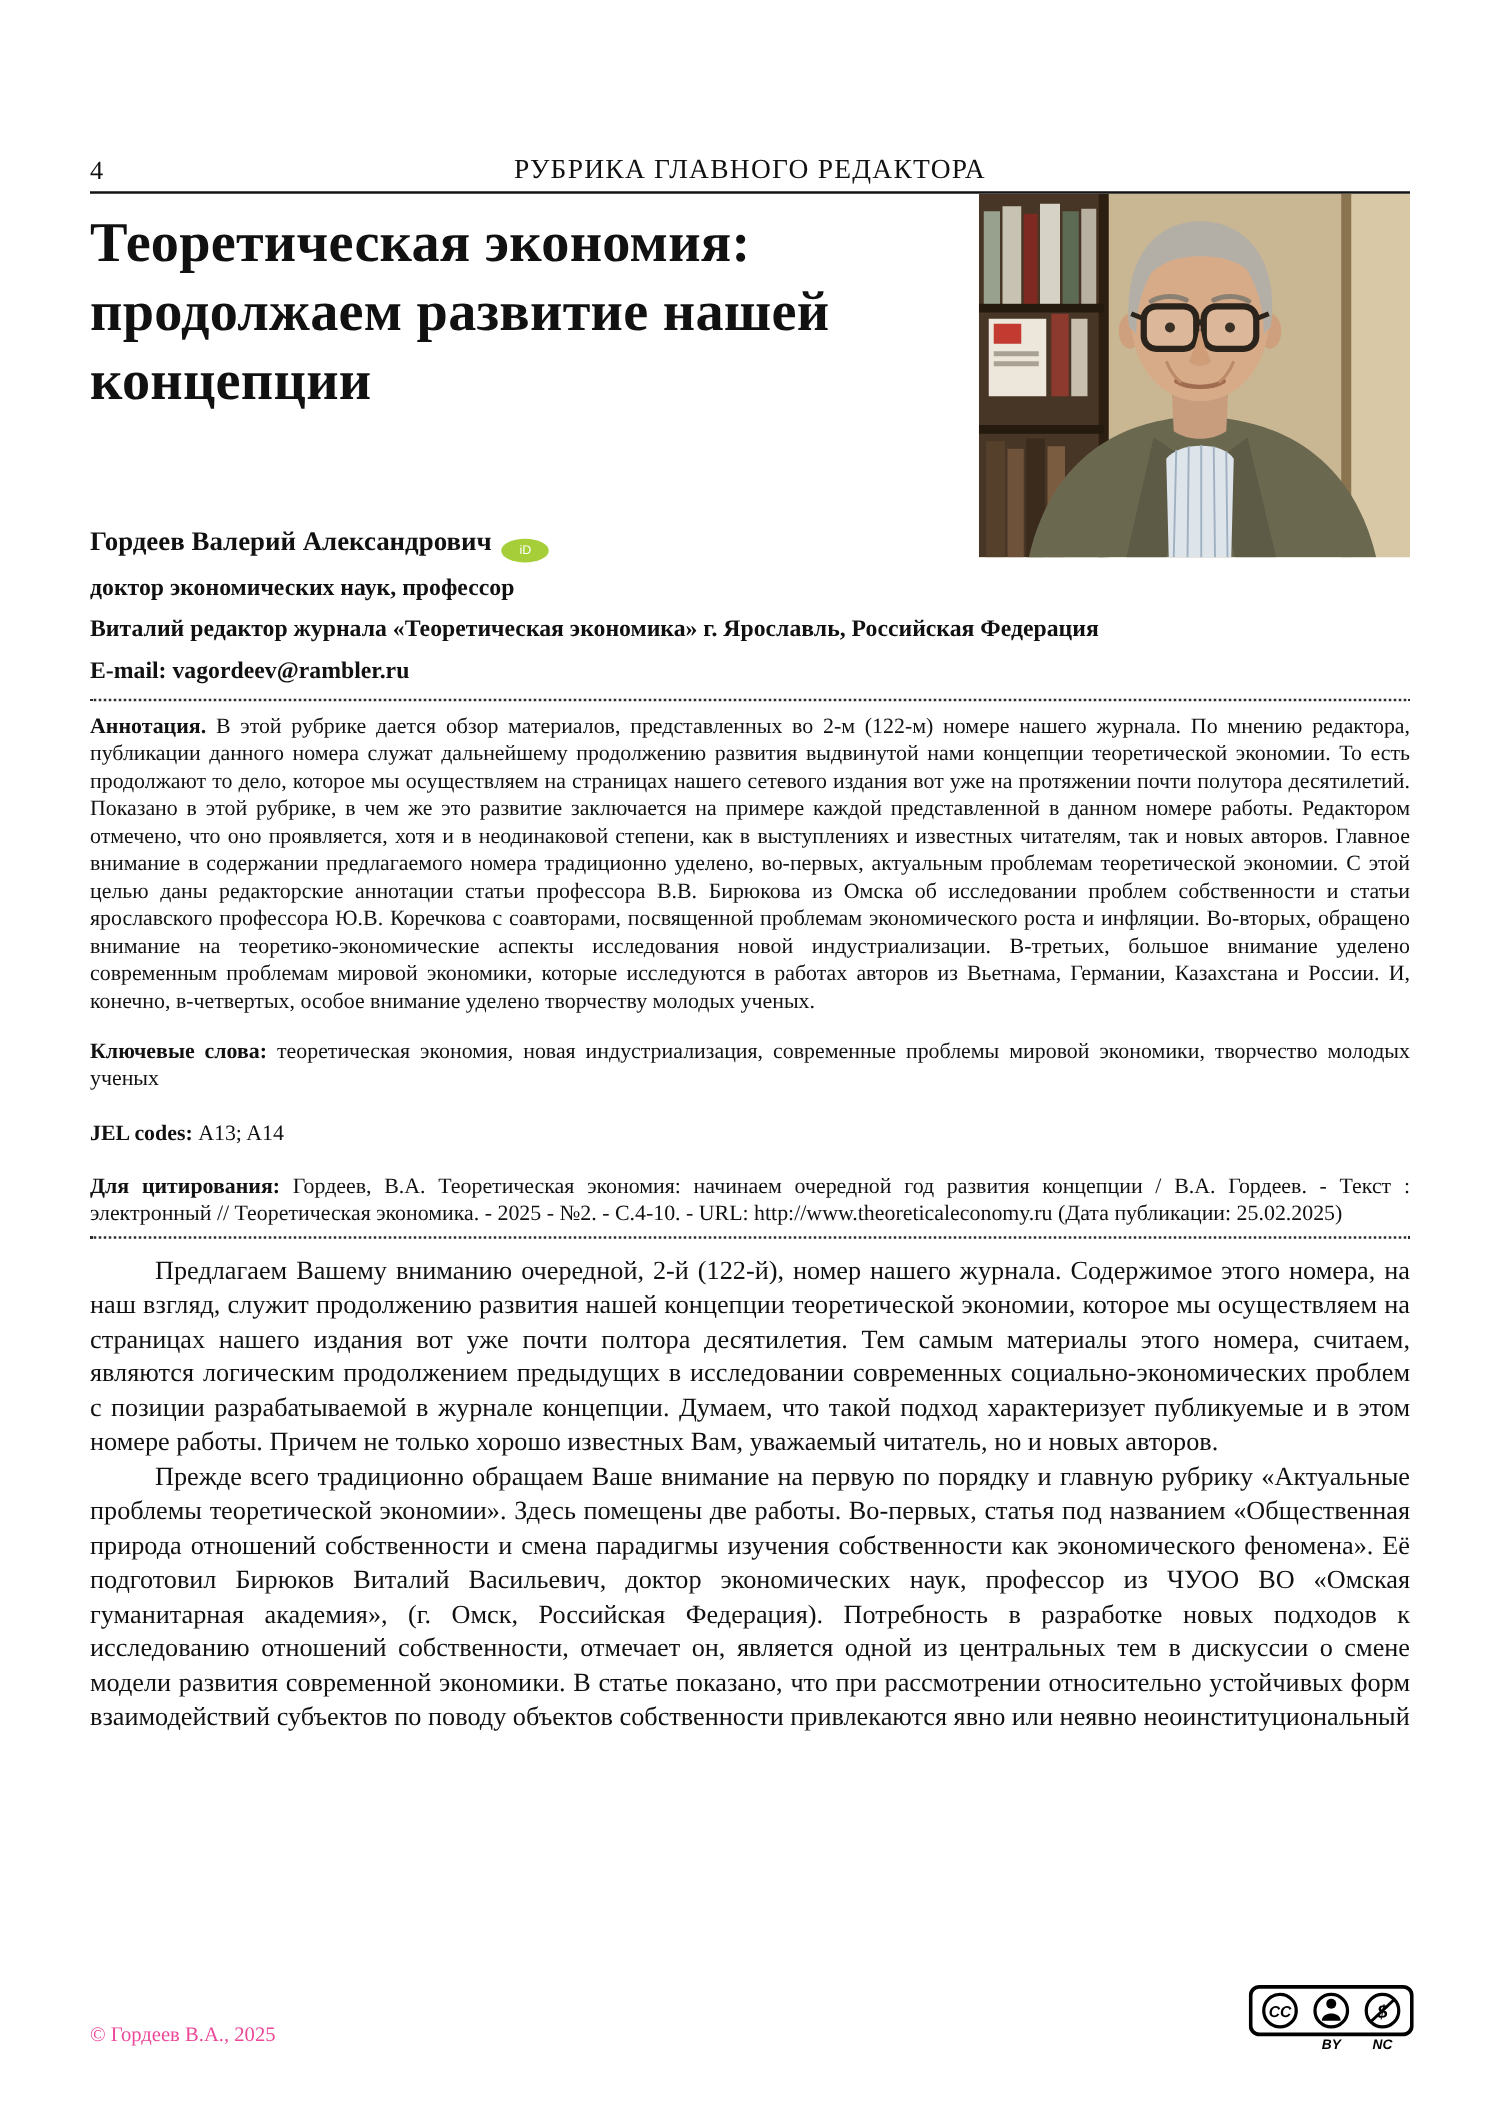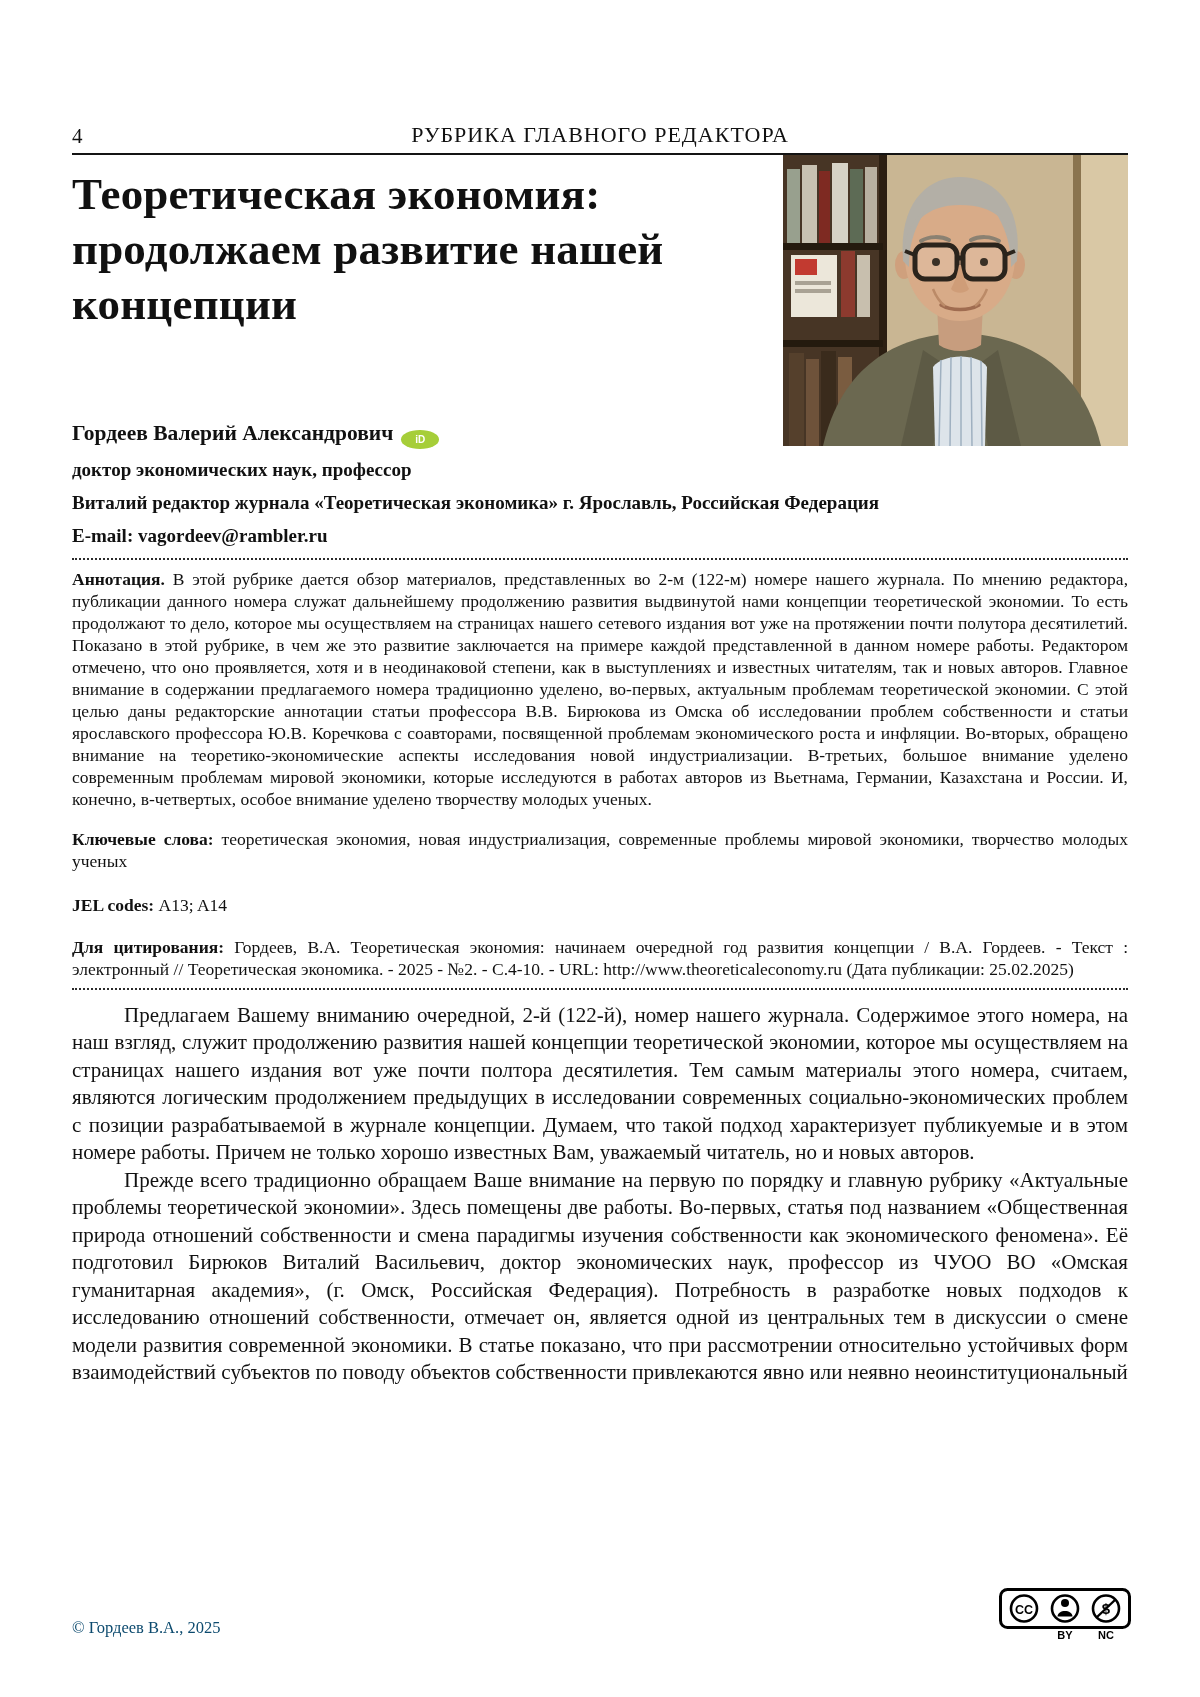--- a/index.html
+++ b/index.html
@@ -48,21 +48,21 @@
   }
   .title span { display:block; }
   
   .author { margin:88px 72px 0; }
   .author-name-row { font-size:21.5px; font-weight:700; line-height:26px; }
   .orcid {
     display:inline-block; vertical-align:-3px; margin-left:8px;
     width:38px; height:19px; border-radius:50%;
     background:#a6ce39; color:#fff;
     font-family:"Liberation Sans", sans-serif;
-    font-size:10px; font-weight:700; line-height:19px; text-align:center;
+    font-size:10px; font-weight:400; line-height:19px; text-align:center;
     cursor:pointer;
   }
   .author-line { font-size:19px; line-height:25px; margin-top:8px;font-weight:bold; }
   
   .dotted {
     margin:10px 72px 0;
     border-top:2px dotted #2c2c2c;
     height:0;
   }
   .dotted.second { margin-top:8px; }
@@ -81,26 +81,27 @@
   .bodytext {
     margin:12px 72px 0;
     font-size:21px;
     line-height:27.5px;
     text-align:justify;
   }
   .bodytext p { text-indent:52px; }
   
   .copyright {
     position:absolute; left:72px; top:1618px;
-    font-size:16.5px; color:#0c4a6e;
+    font-size:16.5px; color:#ec4899;
   }
   .cc-badge {
     position:absolute; right:72px; top:1588px;
     width:129px; height:54px;
     cursor:pointer;
+    font-style:italic;
   }
 </style>
 </head>
 <body>
 
 <div class="page">
 
   <div class="topbar">
     <span class="pagenum">4</span>
     <span class="rubric">РУБРИКА ГЛАВНОГО РЕДАКТОРА</span>

